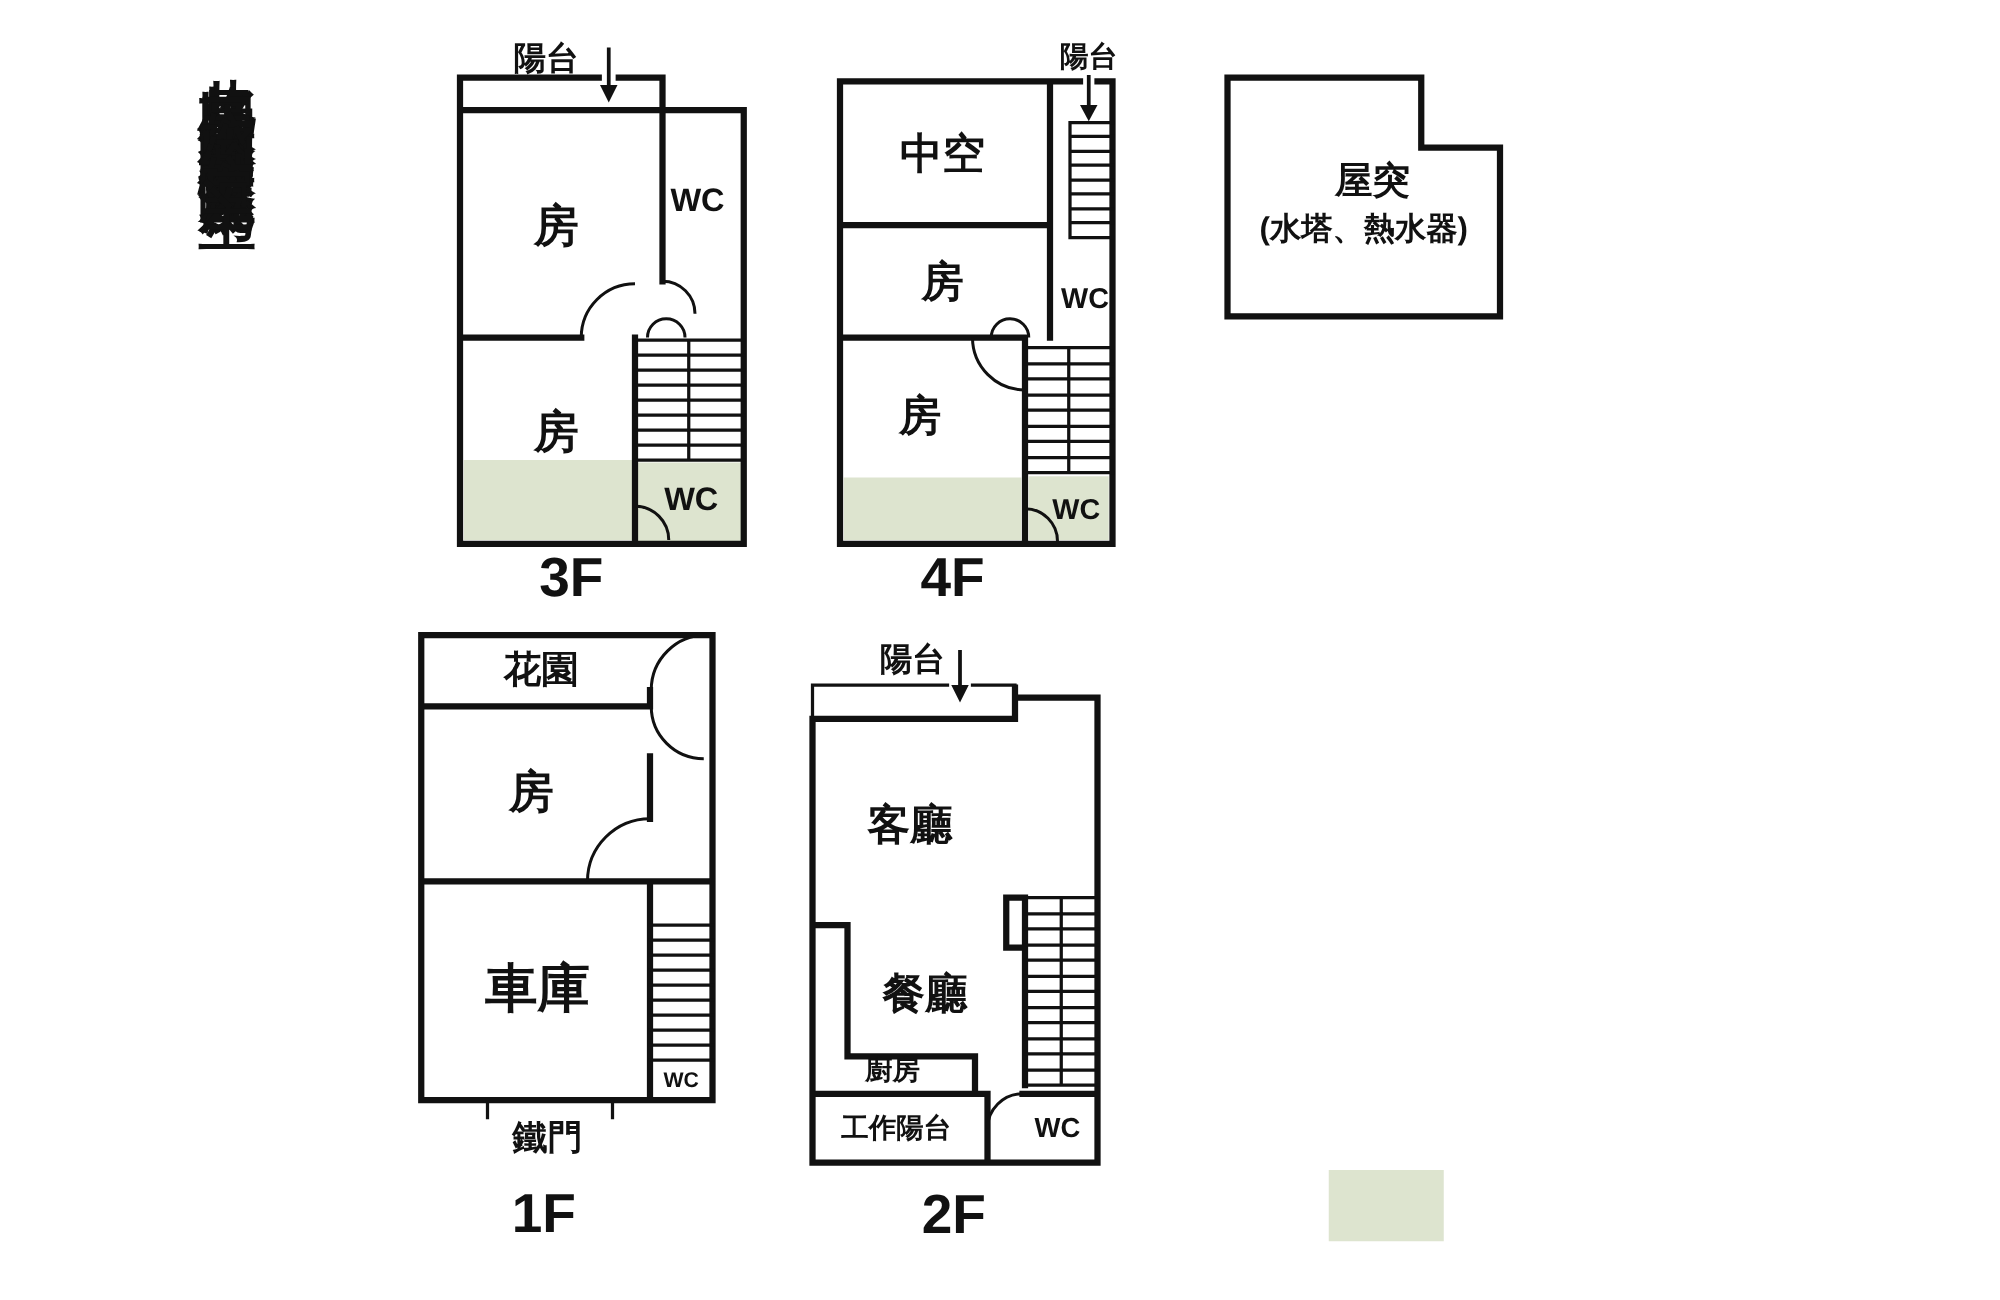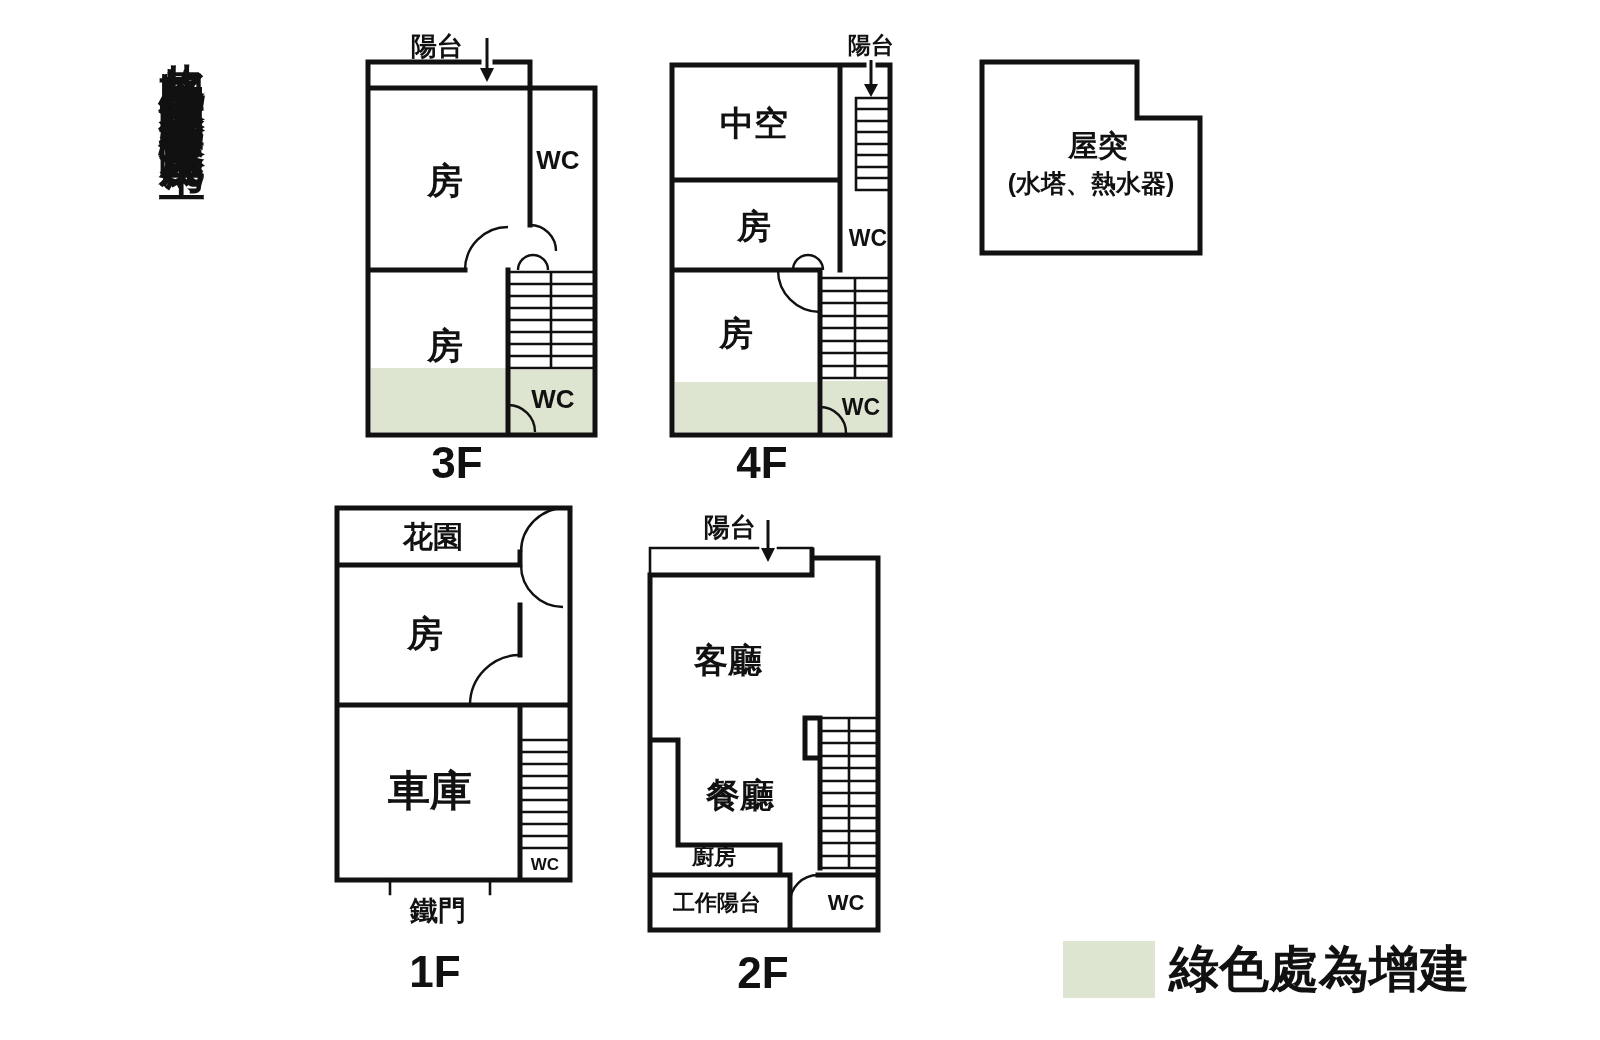--- a/index.html
+++ b/index.html
@@ -142,16 +142,15 @@
     <text x="88" y="170" font-size="34">客廳</text>
     <text x="100" y="305" font-size="34">餐廳</text>
     <text x="74" y="366" font-size="22">廚房</text>
     <text x="77" y="412" font-size="22">工作陽台</text>
     <text x="206" y="412" font-size="22">WC</text>
     <text x="123" y="482" font-size="44">2F</text>
   </svg>
 
   <div class="legend">
     <div class="swatch"></div>
-    <div class="label">綠色處為增建</div>
   </div>
 
 </div>
 
 </body></html>

